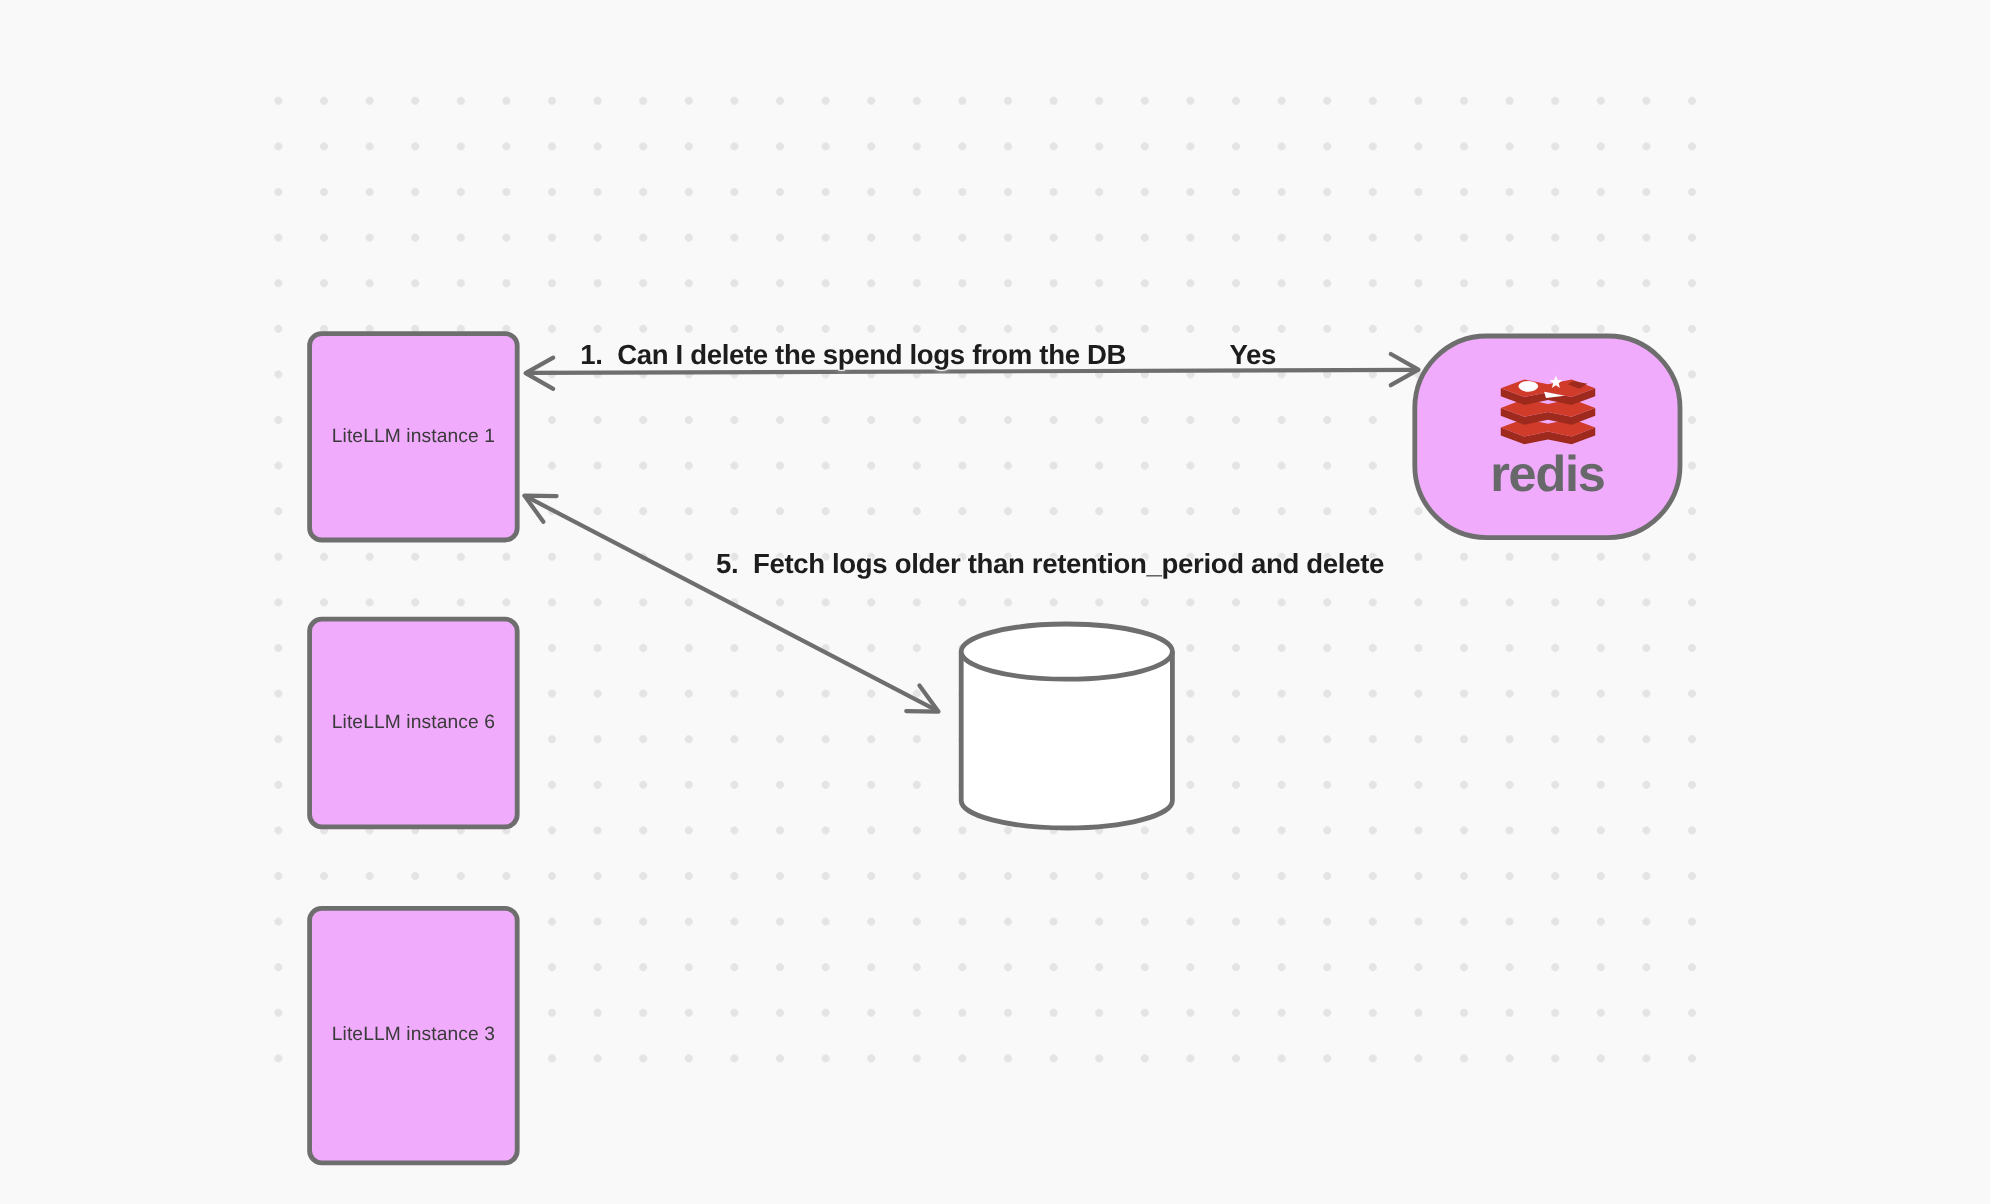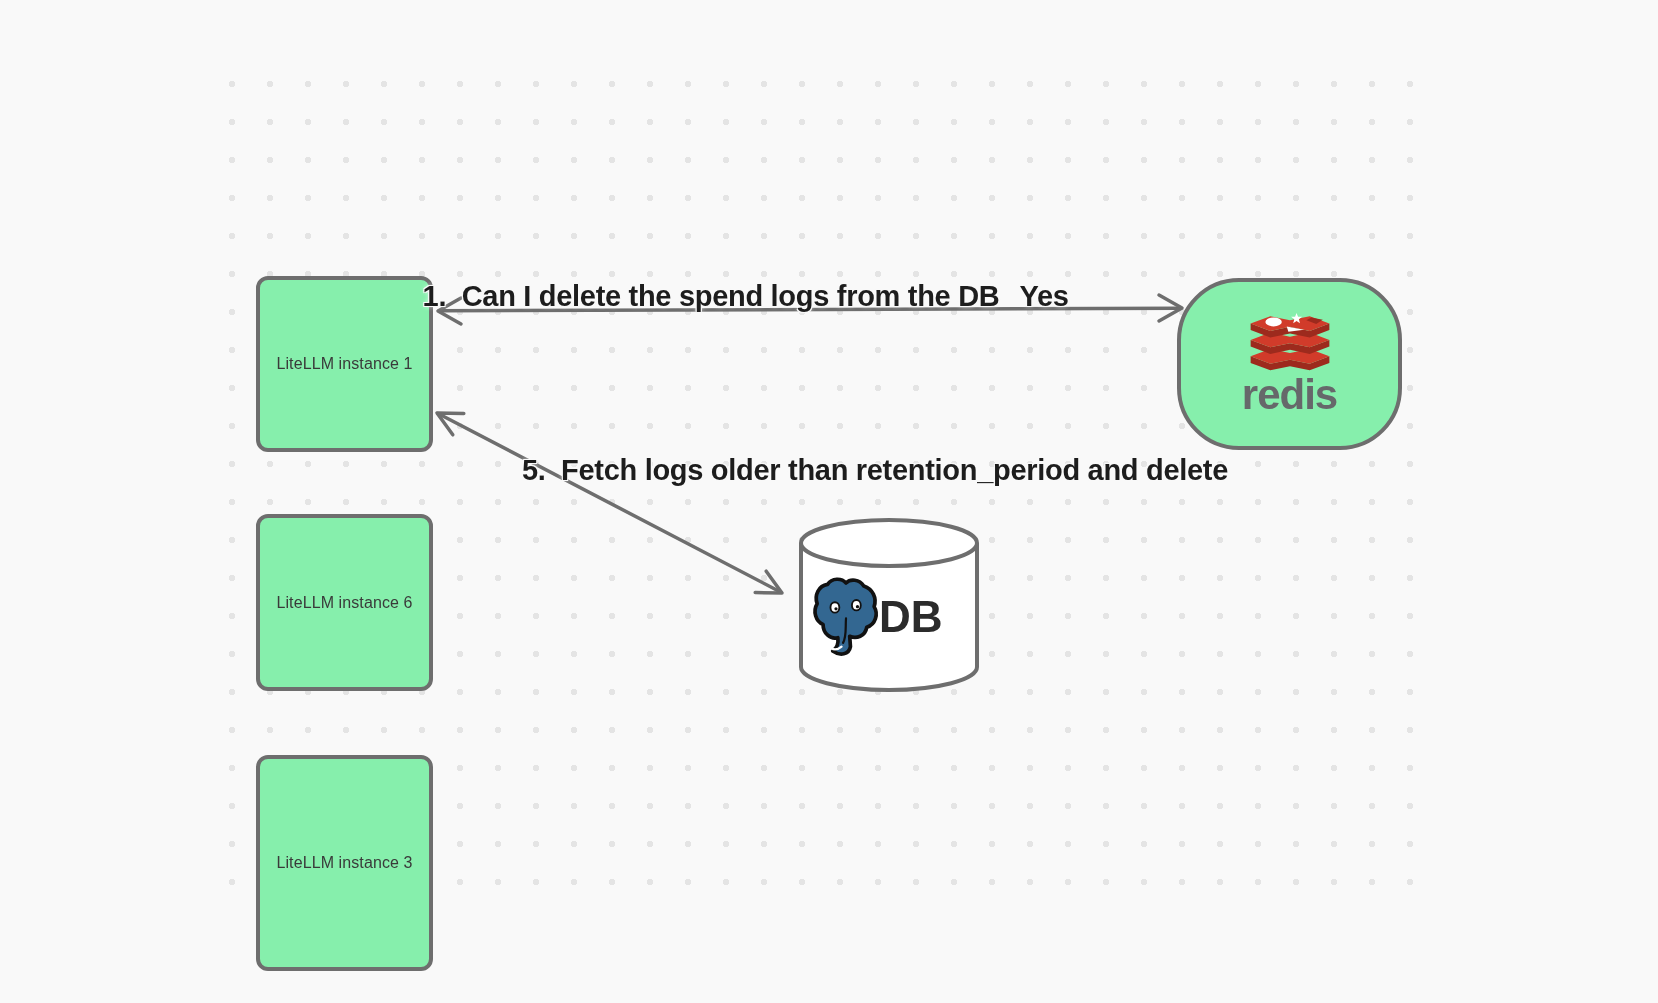--- a/index.html
+++ b/index.html
@@ -19,21 +19,21 @@
     pointer-events: none;
   }
   .arrow-layer {
     position: absolute; left: 0; top: 0;
     width: 1658px; height: 1003px;
     z-index: 2;
   }
   .node {
     position: absolute;
     box-sizing: border-box;
-    background: #86efac;
+    background: #f0abfc;
     border: 4px solid #6e6e6e;
     border-radius: 12px;
     display: flex;
     align-items: center;
     justify-content: center;
     z-index: 3;
   }
   .node .node-label {
     font-size: 16px;
     color: #3a3a3a;
@@ -72,21 +72,21 @@
   .db-text {
     font-size: 44px;
     font-weight: 600;
     color: #2b2b2b;
     margin-left: -4px;
     line-height: 1;
   }
   .arrow-label {
     position: absolute;
     transform: translate(-50%, -50%);
-    font-size: 29px;
+    font-size: 23px;
     font-weight: bold;
     color: #1d1d1d;
     letter-spacing: -0.3px;
     white-space: pre;
     z-index: 4;
     text-shadow:
       1px 1px 0 #f9f9f9, -1px -1px 0 #f9f9f9,
       1px -1px 0 #f9f9f9, -1px 1px 0 #f9f9f9,
       0 0 5px #f9f9f9;
   }
@@ -142,29 +142,17 @@
     <polygon fill="#ffffff" points="46,17.5 67,21.5 48,24"></polygon>
   </svg>
   <span class="redis-wordmark">redis</span>
 </div>
 
 <div class="cylinder">
   <svg class="cyl-shape" width="184" height="178" viewBox="0 0 184 178">
     <path d="M4,27 L4,151 A88,23 0 0 0 180,151 L180,27" fill="#ffffff" stroke="#6e6e6e" stroke-width="4"></path>
     <ellipse cx="92" cy="27" rx="88" ry="23" fill="#ffffff" stroke="#6e6e6e" stroke-width="4"></ellipse>
   </svg>
-  <div class="db-content">
-    <svg width="74" height="86" viewBox="0 0 100 112">
-      <path d="M50,10 C44,3 31,3 25,12 C13,14 7,26 11,38 C5,48 9,62 19,66 C19,78 29,87 39,84 C40,92 38,98 32,102 C42,109 54,107 56,96 L55,82 C64,86 76,82 78,70 C90,66 94,52 88,42 C92,30 86,18 74,14 C68,5 56,4 50,10 Z" fill="#336791" stroke="#111111" stroke-width="5" stroke-linejoin="round"></path>
-      <path d="M50,58 C49,72 51,82 46,91" stroke="#111111" stroke-width="3" fill="none" stroke-linecap="round"></path>
-      <ellipse cx="35" cy="43" rx="6" ry="7" fill="#ffffff" stroke="#111111" stroke-width="2.5"></ellipse>
-      <circle cx="36.5" cy="45" r="2.2" fill="#111111"></circle>
-      <ellipse cx="64" cy="40" rx="6" ry="7" fill="#ffffff" stroke="#111111" stroke-width="2.5"></ellipse>
-      <circle cx="65.5" cy="42" r="2.2" fill="#111111"></circle>
-      <path d="M44,96 C38,101 34,101 30,98" stroke="#ffffff" stroke-width="3" fill="none" stroke-linecap="round"></path>
-    </svg>
-    <span class="db-text">DB</span>
-  </div>
 </div>
 
 <div class="arrow-label label-1">1.  Can I delete the spend logs from the DB</div>
 <div class="arrow-label label-yes">Yes</div>
 <div class="arrow-label label-2">5.  Fetch logs older than retention_period and delete</div>
 
 </body></html>

